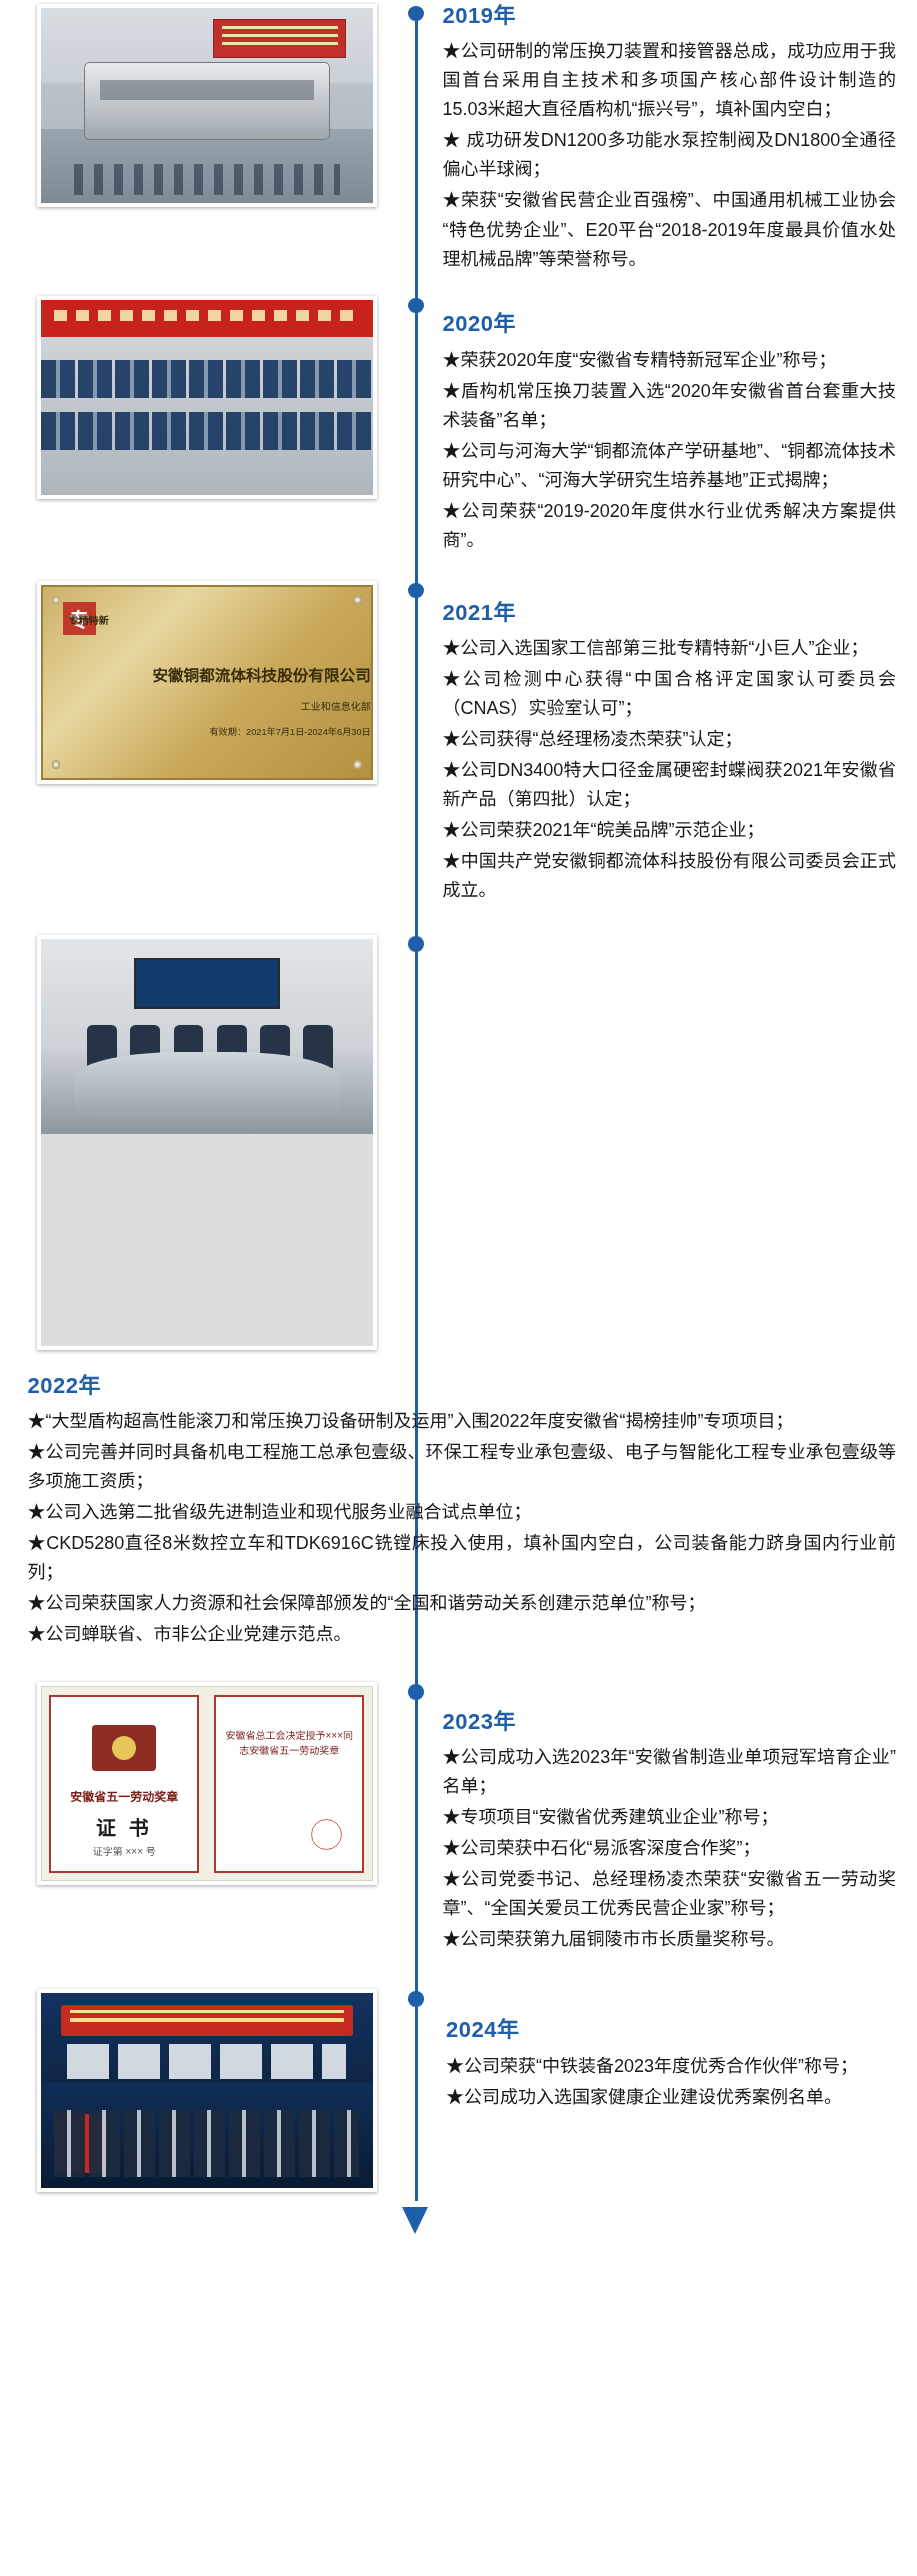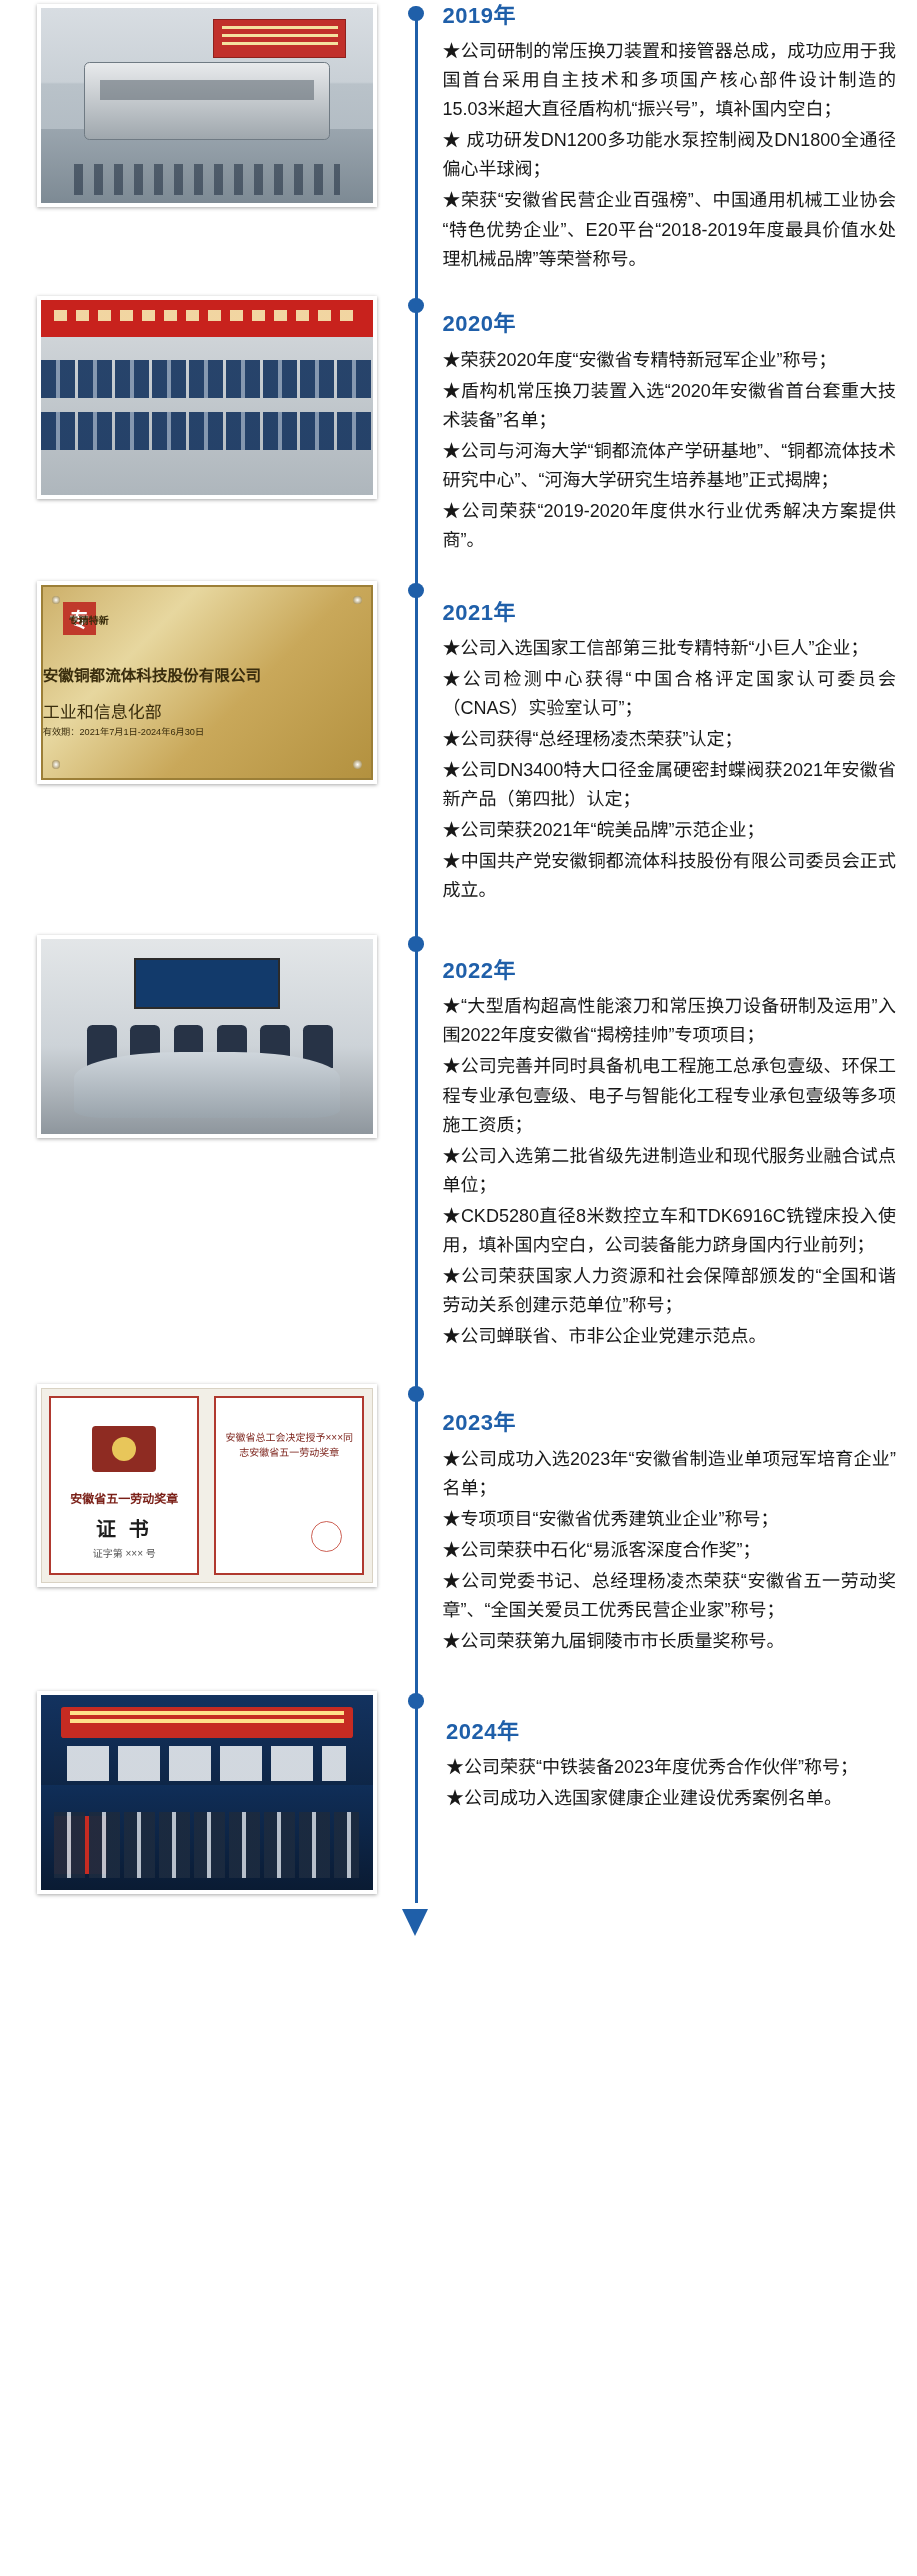--- a/index.html
+++ b/index.html
@@ -178,23 +178,23 @@
     background: radial-gradient(#fff,#8d732e); }
   .ph-plaque .pin.tl{left:9.2px;top:9.2px;} .ph-plaque .pin.tr{right:9.2px;top:9.2px;}
   .ph-plaque .pin.bl{left:9.2px;bottom:9.2px;} .ph-plaque .pin.br{right:9.2px;bottom:9.2px;}
   .ph-plaque .logo {
     position:absolute; left:20px; top:14.7px; width:66px; height:40px;
   }
   .ph-plaque .logo .sq {
     width:33px;height:33px;background:#c0392b;color:#fff;font-size:20px;
     display:flex;align-items:center;justify-content:center;font-weight:bold;
   }
-  .ph-plaque .ptxt { position:absolute; left:0; right:0; text-align:left; color:#3a2d0d; }
+  .ph-plaque .ptxt { position:absolute; left:0; right:0; text-align:right; color:#3a2d0d; }
   .ph-plaque .t1 { top:40%; font-size:15.6px; font-weight:bold; }
-  .ph-plaque .t2 { top:58%; font-size:17px; }
+  .ph-plaque .t2 { top:58%; font-size:10px; }
   .ph-plaque .t3 { top:72%; font-size:9.2px; }
   .ph-plaque .t0 { top:13%; font-size:10px; font-weight:bold; left:26px; text-align:left; right:auto;}
 
   .ph-meeting {
     height: 195px;
     background: linear-gradient(#e3e6e8 0%, #cdd3d8 55%, #8e969d 100%);
     position: relative;
   }
   .ph-meeting .screen {
     position:absolute; left:28%; top:10%; width:44%; height:26%;
@@ -350,21 +350,21 @@
         <li>★公司入选国家工信部第三批专精特新“小巨人”企业；</li>
         <li>★公司检测中心获得“中国合格评定国家认可委员会（CNAS）实验室认可”；</li>
         <li>★公司获得“总经理杨凌杰荣获”认定；</li>
         <li>★公司DN3400特大口径金属硬密封蝶阀获2021年安徽省新产品（第四批）认定；</li>
         <li>★公司荣获2021年“皖美品牌”示范企业；</li>
         <li>★中国共产党安徽铜都流体科技股份有限公司委员会正式成立。</li>
       </ul>
     </div>
   </div>
 
-  <div class="entry" style="padding-top:27.5px;">
+  <div class="entry" style="padding-top:27.5px;flex-direction:column;">
     <div class="dot" style="top:29px;"></div>
     <div class="left-col">
       <div class="photo">
         <div class="ph-meeting">
           <div class="screen"></div>
           <div class="seat" style="left:14%;"></div>
           <div class="seat" style="left:27%;"></div>
           <div class="seat" style="left:40%;"></div>
           <div class="seat" style="left:53%;"></div>
           <div class="seat" style="left:66%;"></div>

